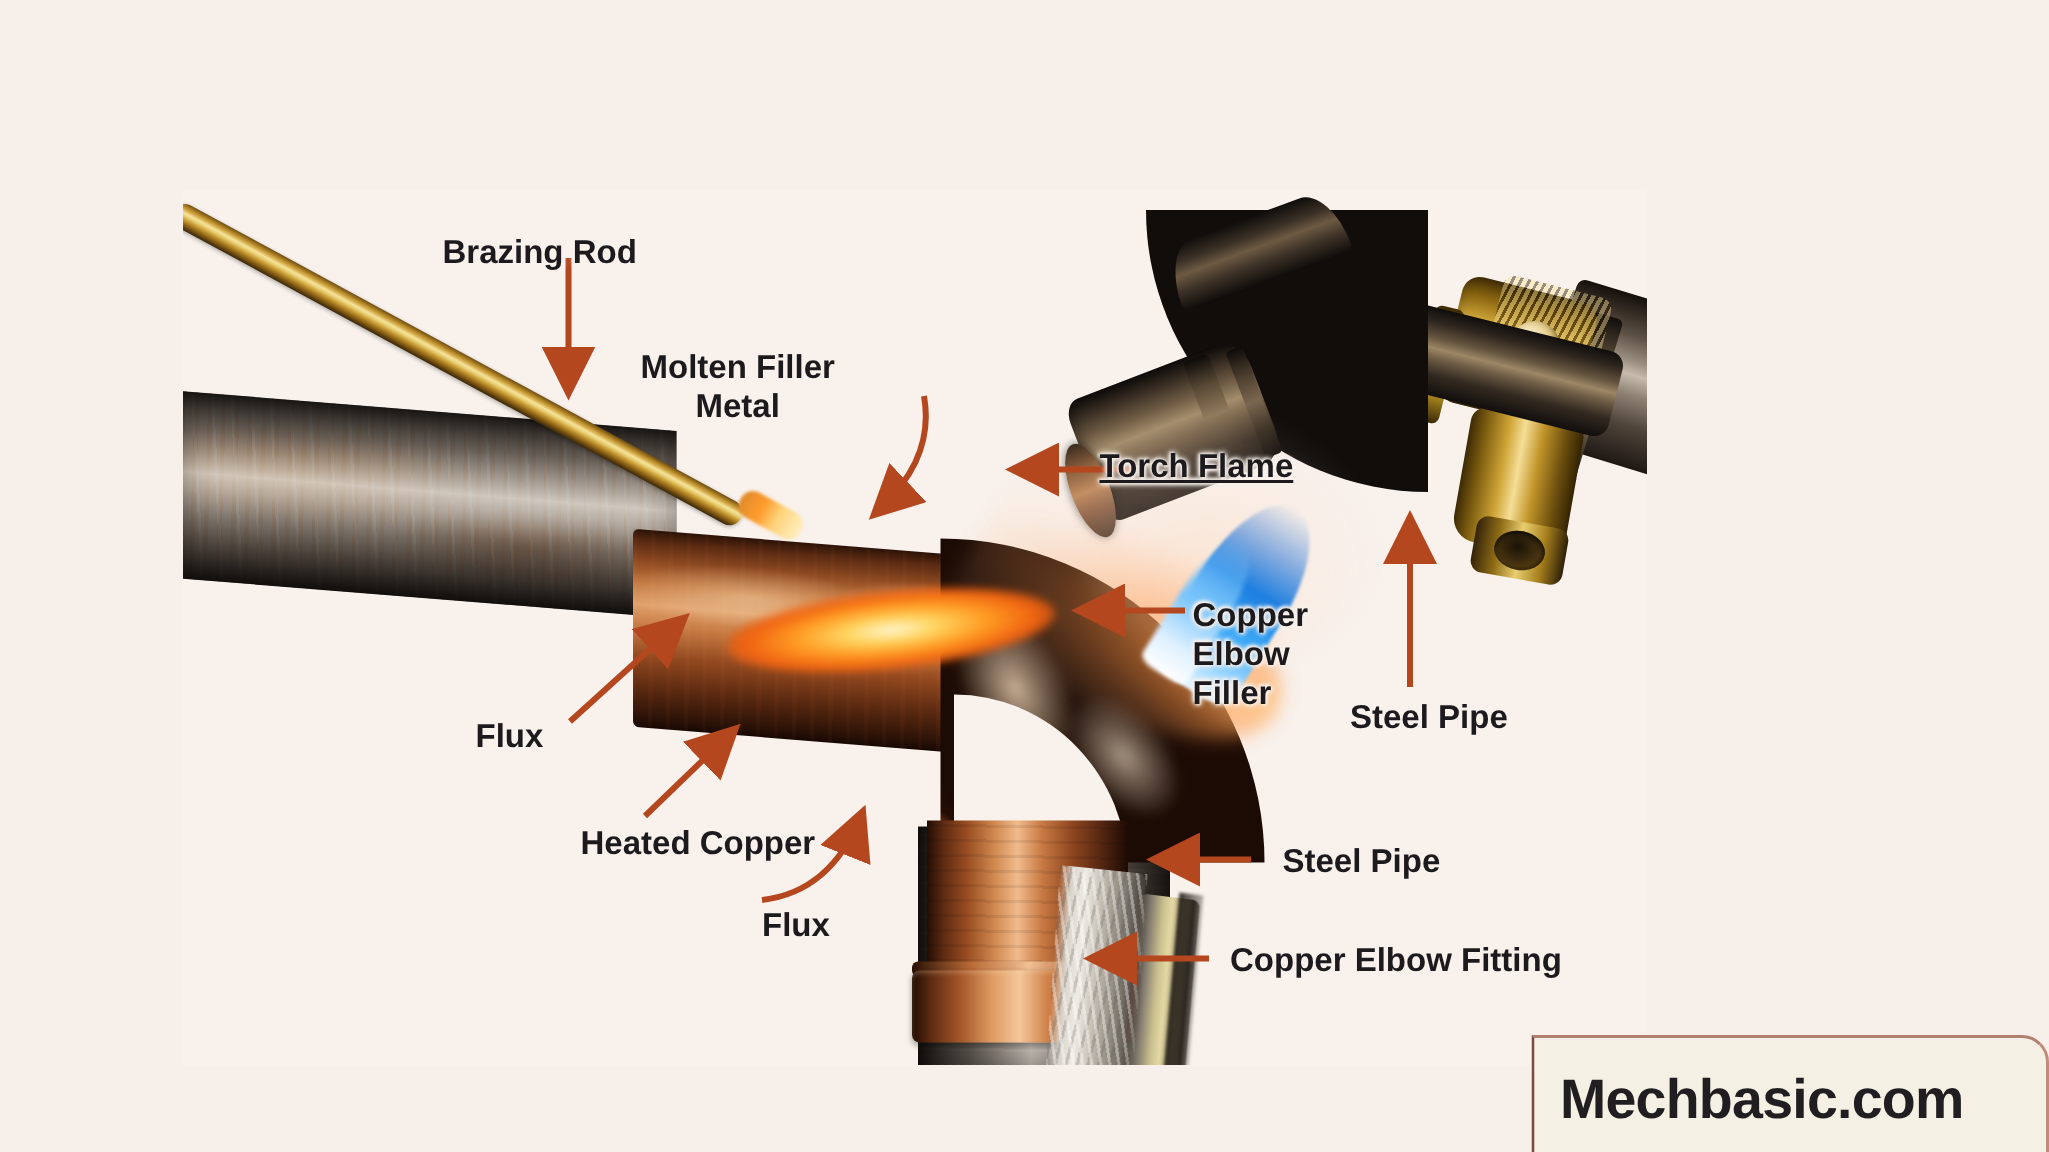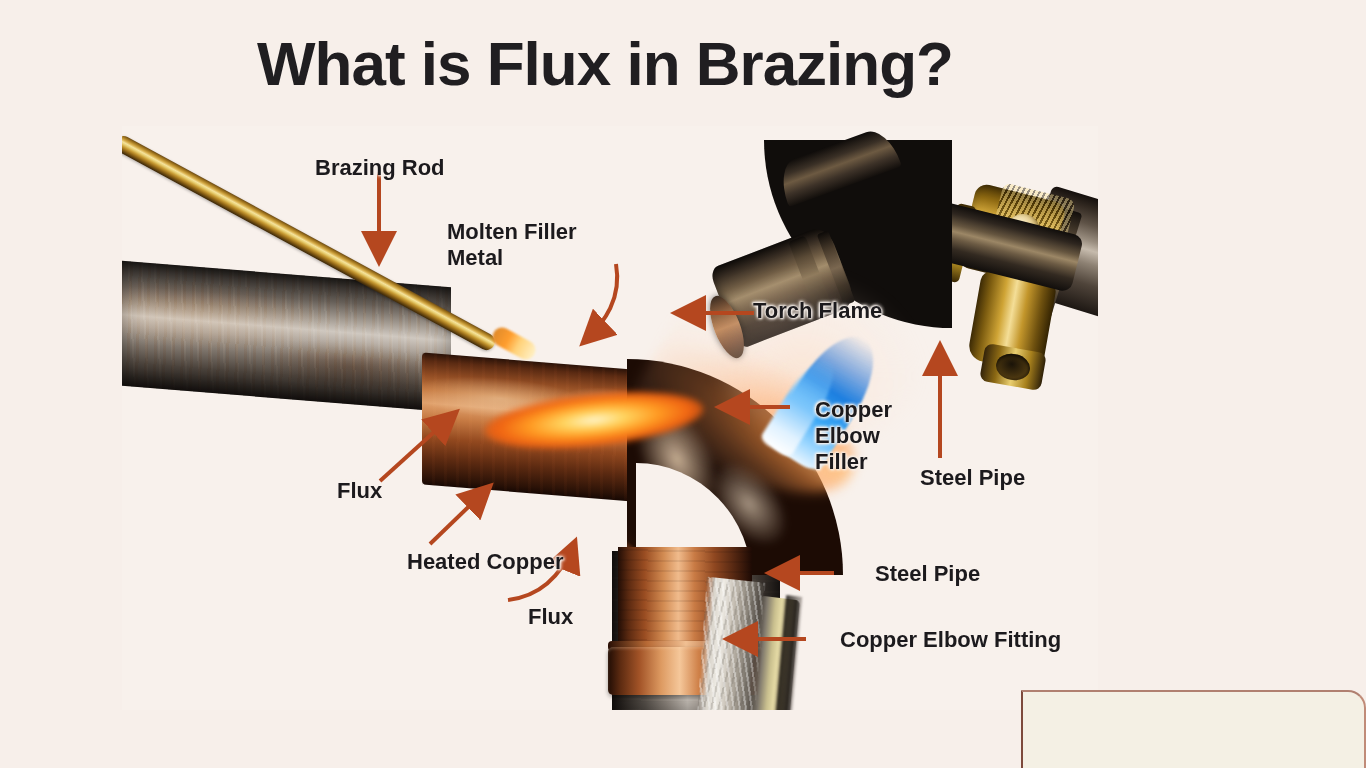--- a/index.html
+++ b/index.html
@@ -530,21 +530,20 @@
     font-family: "Liberation Sans", sans-serif;
     font-weight: bold;
     font-size: 22px;
     line-height: 26px;
     color: #1c1a1d;
     text-shadow:
       0 0 4px #f8f1ec, 0 0 4px #f8f1ec,
       1px 1px 2px #f8f1ec, -1px -1px 2px #f8f1ec;
     white-space: pre-line;
     z-index: 40;
-    margin-left: 20px;
   }
 
   
   #arrows {
     position:absolute; left:0; top:0;
     width:976px; height:584px;
     z-index: 35;
     pointer-events: none;
   }
 
@@ -570,21 +569,20 @@
     letter-spacing: -.5px;
     white-space: nowrap;
     z-index: 60;
   }
 </style>
 </head>
 <body>
 
 <div id="stage">
 
-  <div id="title">What is Flux in Brazing?</div>
 
   <div id="illus">
 
     <div class="pipe-h"></div>
     <div class="pipe-v"></div>
 
     <div class="elbow-wrap">
       <div class="elbow-arm"></div>
       <div class="elbow-bend"></div>
       <div class="elbow-inner"></div>
@@ -650,36 +648,37 @@
 
       <line x1="712" y1="447" x2="650" y2="447" stroke="#b5471f" stroke-width="4" marker-end="url(#ah)"></line>
 
       <line x1="684" y1="513" x2="608" y2="513" stroke="#b5471f" stroke-width="4" marker-end="url(#ah)"></line>
     </svg>
 
   </div>
 
   <div class="label" style="left:295px; top:155px;">Brazing Rod</div>
 
-  <div class="label" style="left:427px; top:219px;">Molten Filler
+  <div class="label" style="left:427px; top:232px;text-align:center;">Molten Filler
 Metal</div>
 
-  <div class="label" style="left:733px; top:298px;">Torch Flame</div>
+  <div class="label" style="left:733px; top:298px;text-decoration:underline;">Torch Flame</div>
 
   <div class="label" style="left:795px; top:397px;">Copper
 Elbow
 Filler</div>
 
   <div class="label" style="left:900px; top:465px;">Steel Pipe</div>
 
   <div class="label" style="left:317px; top:478px;">Flux</div>
 
   <div class="label" style="left:387px; top:549px;">Heated Copper</div>
 
   <div class="label" style="left:508px; top:604px;">Flux</div>
 
   <div class="label" style="left:855px; top:561px;">Steel Pipe</div>
 
   <div class="label" style="left:820px; top:627px;">Copper Elbow Fitting</div>
 
   <div id="watermark-box"></div>
+  <div id="watermark-text">Mechbasic.com</div>
 
 </div>
 
 </body></html>

